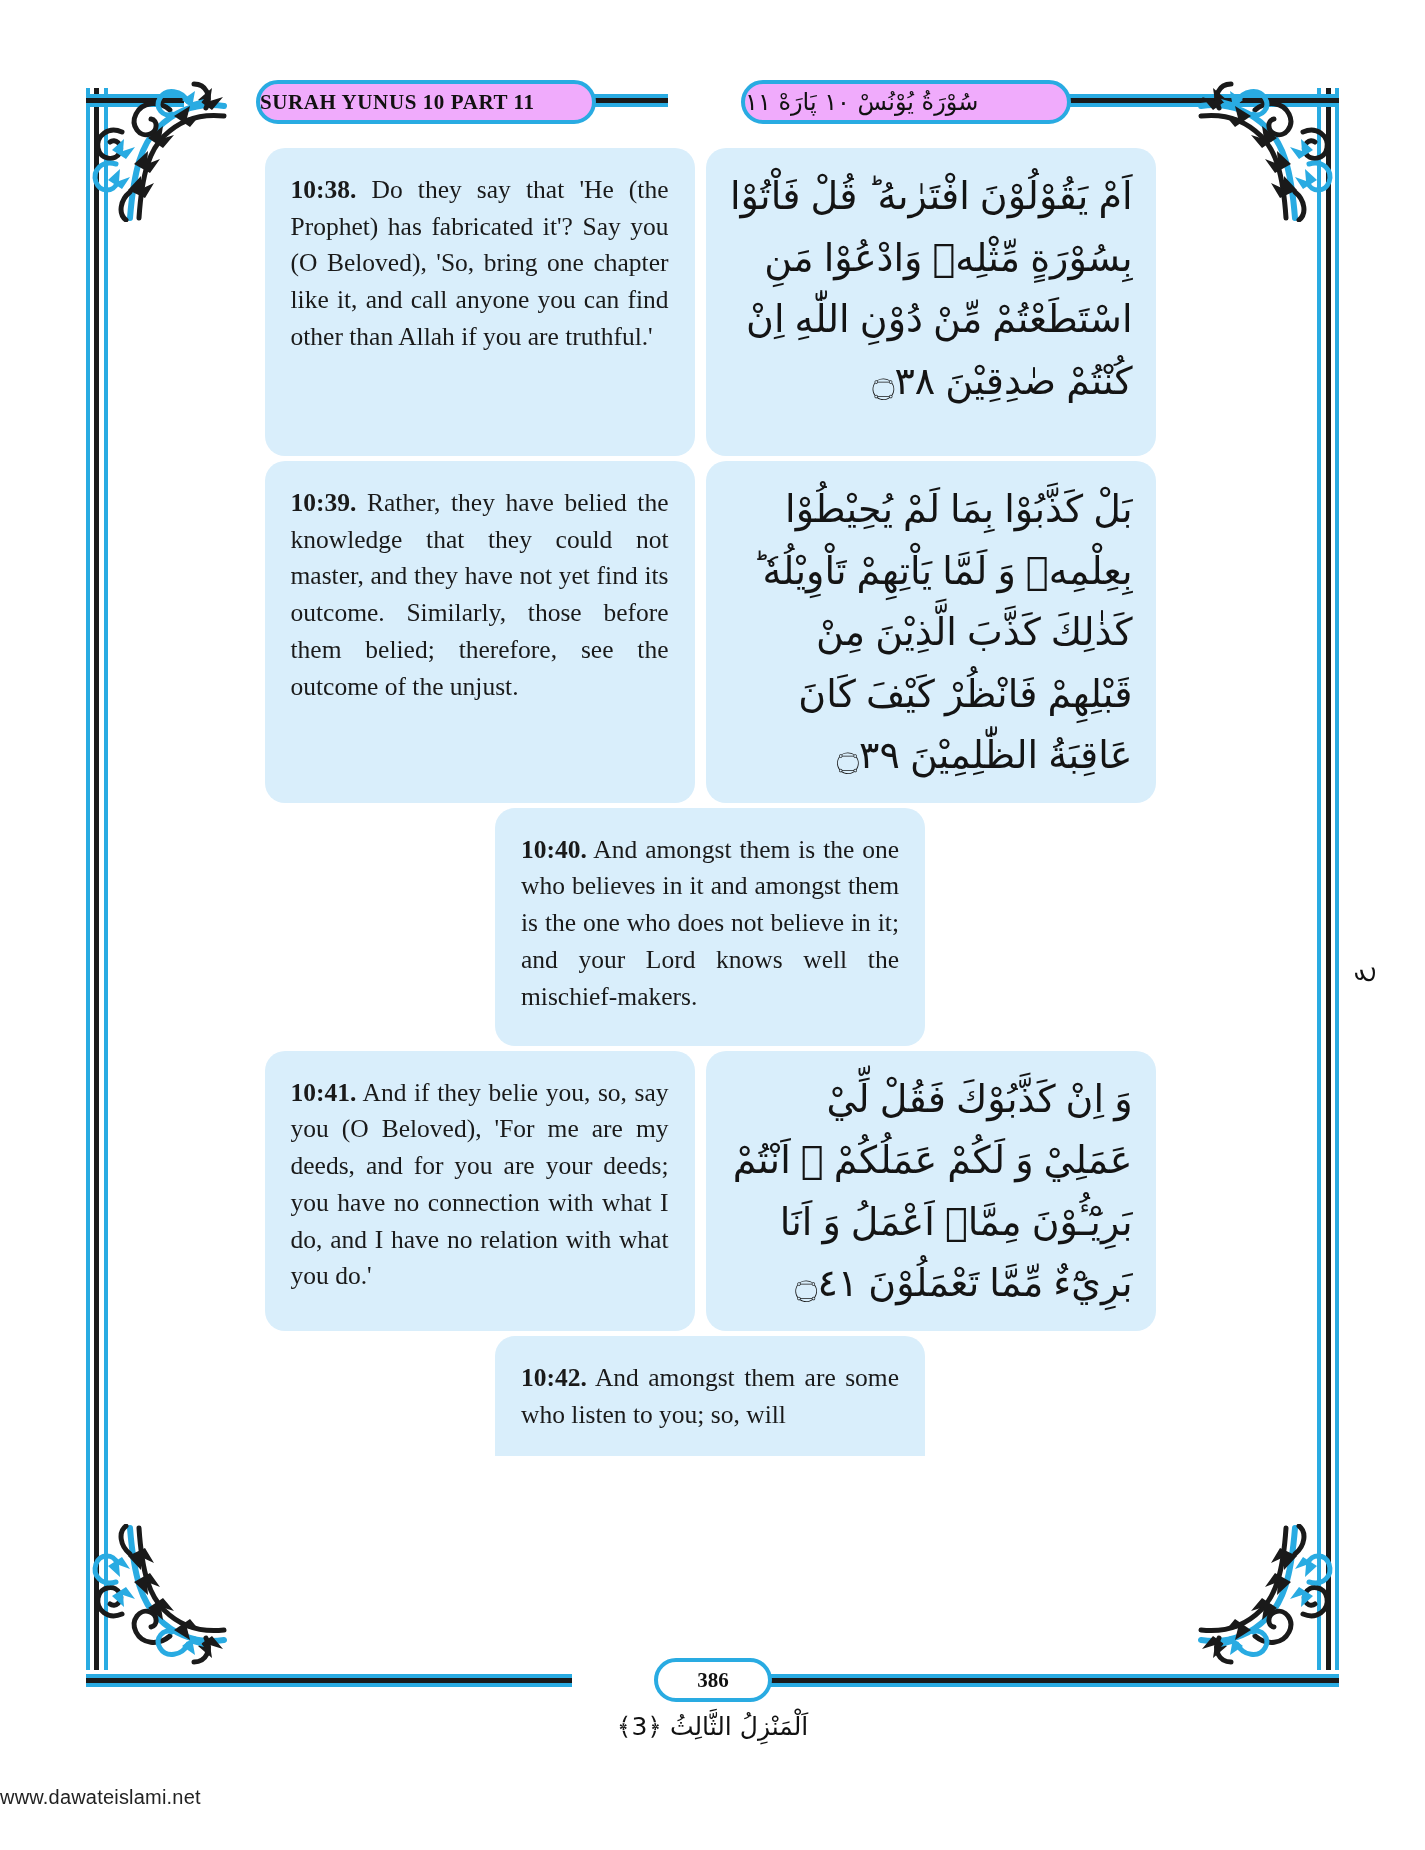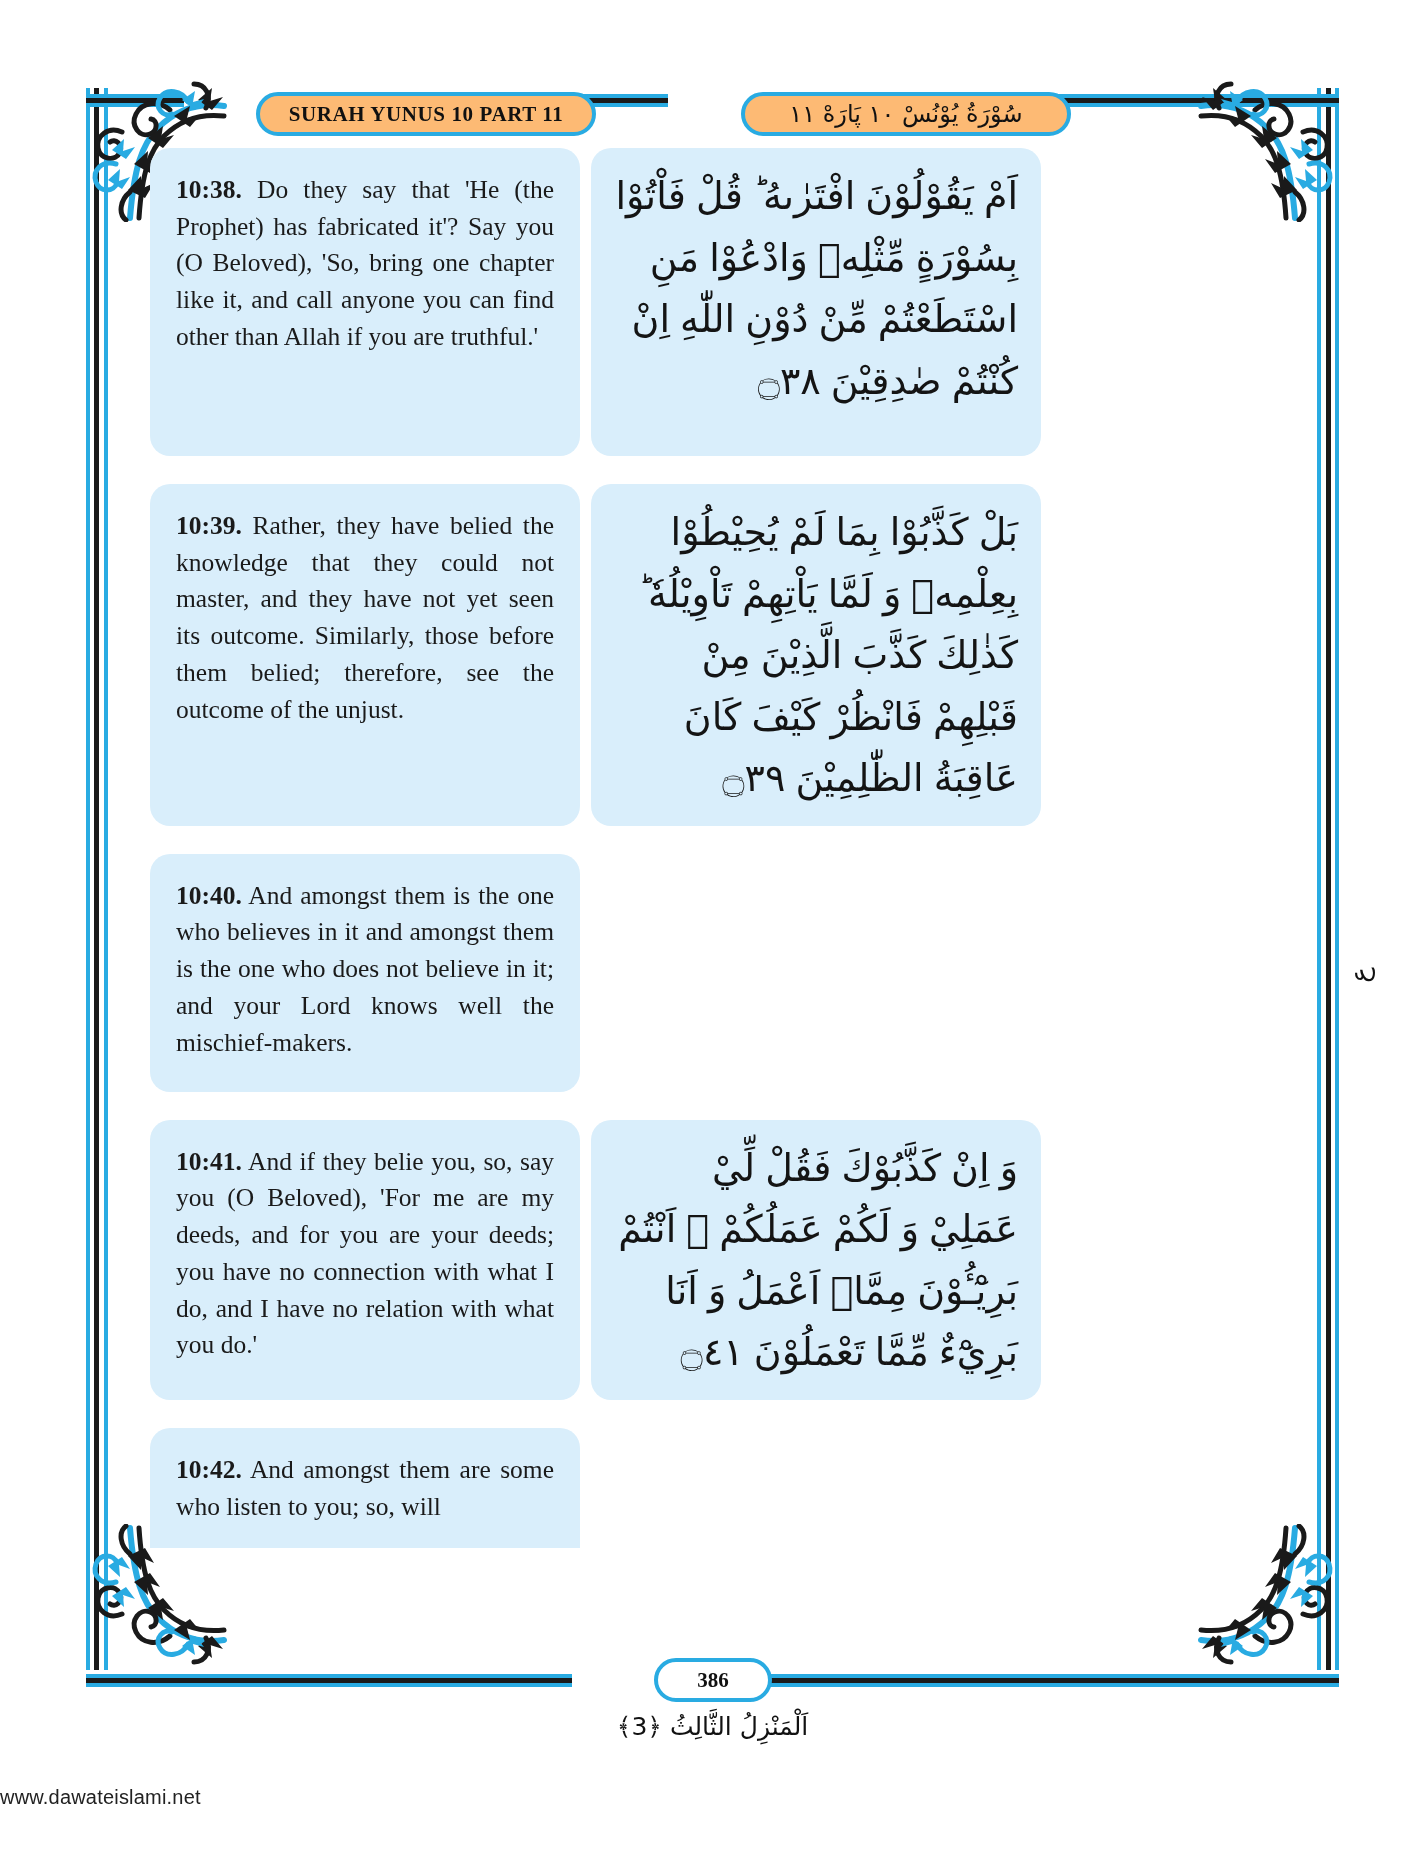--- a/index.html
+++ b/index.html
@@ -65,29 +65,29 @@
 
   
   .header-row {
     position: absolute;
     left: 86px; top: 76px;
     width: 1253px;
     height: 46px;
   }
   .pill {
     position: absolute;
-    top: 16px;
+    top: 4px;
     height: 44px;
-    background: #fdba74;
+    background: #f0abfc;
     border: 4px solid #29ABE2;
     border-radius: 24px;
     box-sizing: border-box;
     display: flex;
     align-items: center;
-    justify-content: center;
+    justify-content: flex-start;
   }
   .pill-left { left: 170px; width: 340px; }
   .pill-right { left: 655px; width: 330px; }
 
   .hdr-en {
     font-family: "Liberation Serif", serif;
     font-weight: bold;
     font-size: 21px;
     letter-spacing: 0.6px;
     color: #111;
@@ -149,21 +149,22 @@
   
   .content {
     position: absolute;
     left: 150px;
     top: 148px;
     width: 1120px;
   }
   .verse-row {
     display: flex;
     gap: 11px;
-    margin-bottom: 28px;
+    margin-bottom: 5px;
+    justify-content: center;
   }
   .panel {
     background: #d9eefb;
     border-radius: 20px;
     box-sizing: border-box;
   }
   .panel-en {
     width: 430px;
     padding: 24px 26px 22px 26px;
     font-family: "Liberation Serif", serif;
@@ -378,21 +379,21 @@
       <div class="panel panel-en">
         <span class="vnum">10:38.</span><span> Do they say that 'He (the Prophet) has fabricated it'? Say you (O Beloved), 'So, bring one chapter like it, and call anyone you can find other than Allah if you are truthful.'</span>
       </div>
       <div class="panel panel-ar">
         <span>اَمْ يَقُوْلُوْنَ افْتَرٰىهُ ؕ قُلْ فَاْتُوْا بِسُوْرَةٍ مِّثْلِهٖ وَادْعُوْا مَنِ اسْتَطَعْتُمْ مِّنْ دُوْنِ اللّٰهِ اِنْ كُنْتُمْ صٰدِقِيْنَ ۝٣٨</span>
       </div>
     </div>
 
     <div class="verse-row row-2">
       <div class="panel panel-en">
-        <span class="vnum">10:39.</span><span> Rather, they have belied the knowledge that they could not master, and they have not yet seen its outcome. Similarly, those before them belied; therefore, see the outcome of the unjust.</span>
+        <span class="vnum">10:39.</span><span> Rather, they have belied the knowledge that they could not master, and they have not yet find its outcome. Similarly, those before them belied; therefore, see the outcome of the unjust.</span>
       </div>
       <div class="panel panel-ar">
         <span>بَلْ كَذَّبُوْا بِمَا لَمْ يُحِيْطُوْا بِعِلْمِهٖ وَ لَمَّا يَاْتِهِمْ تَاْوِيْلُهٗ ؕ كَذٰلِكَ كَذَّبَ الَّذِيْنَ مِنْ قَبْلِهِمْ فَانْظُرْ كَيْفَ كَانَ عَاقِبَةُ الظّٰلِمِيْنَ ۝٣٩</span>
       </div>
     </div>
 
     <div class="verse-row row-3">
       <div class="panel panel-en">
         <span class="vnum">10:40.</span><span> And amongst them is the one who believes in it and amongst them is the one who does not believe in it; and your Lord knows well the mischief-makers.</span>
       </div>

